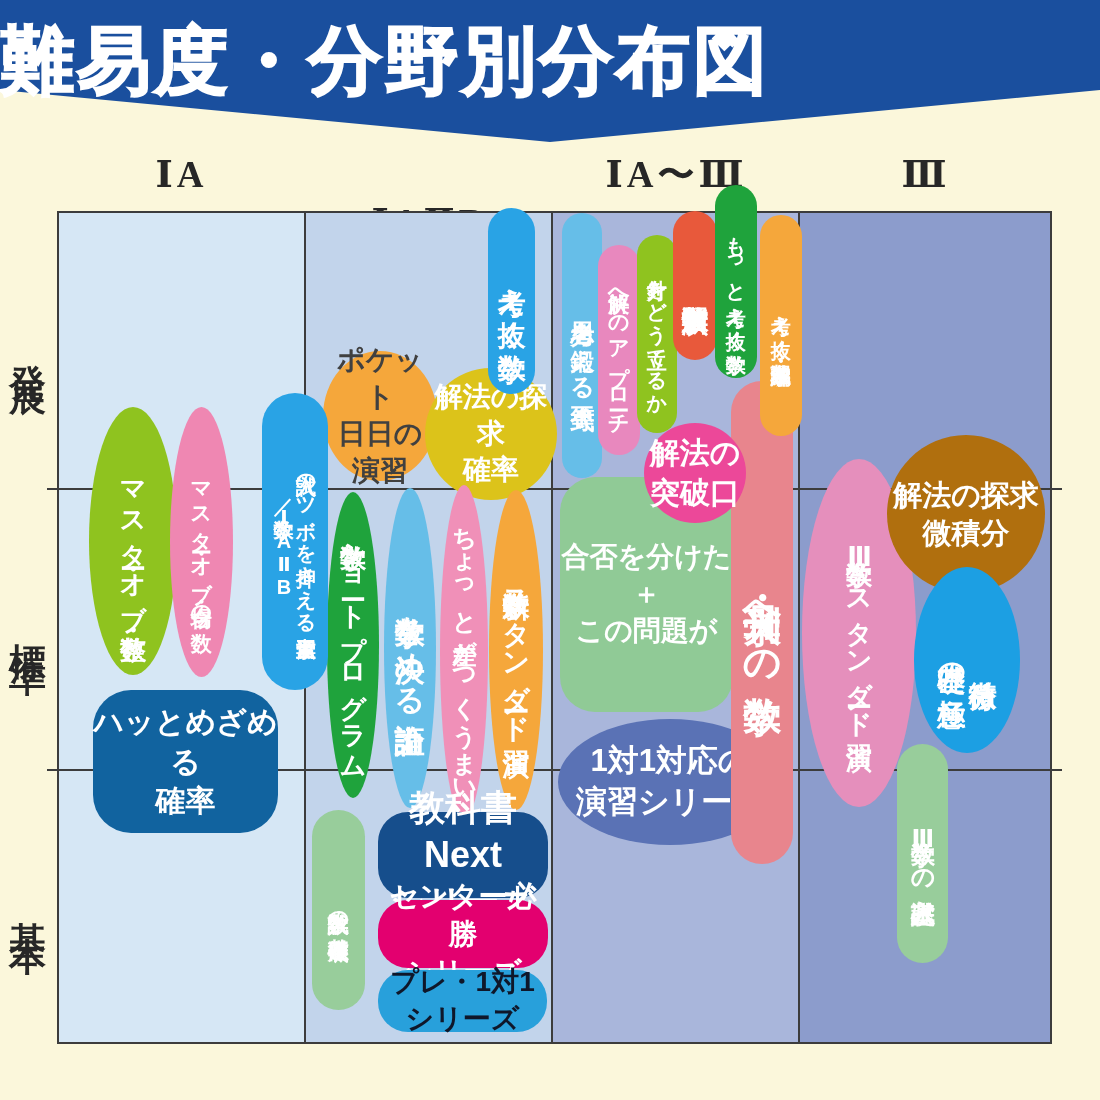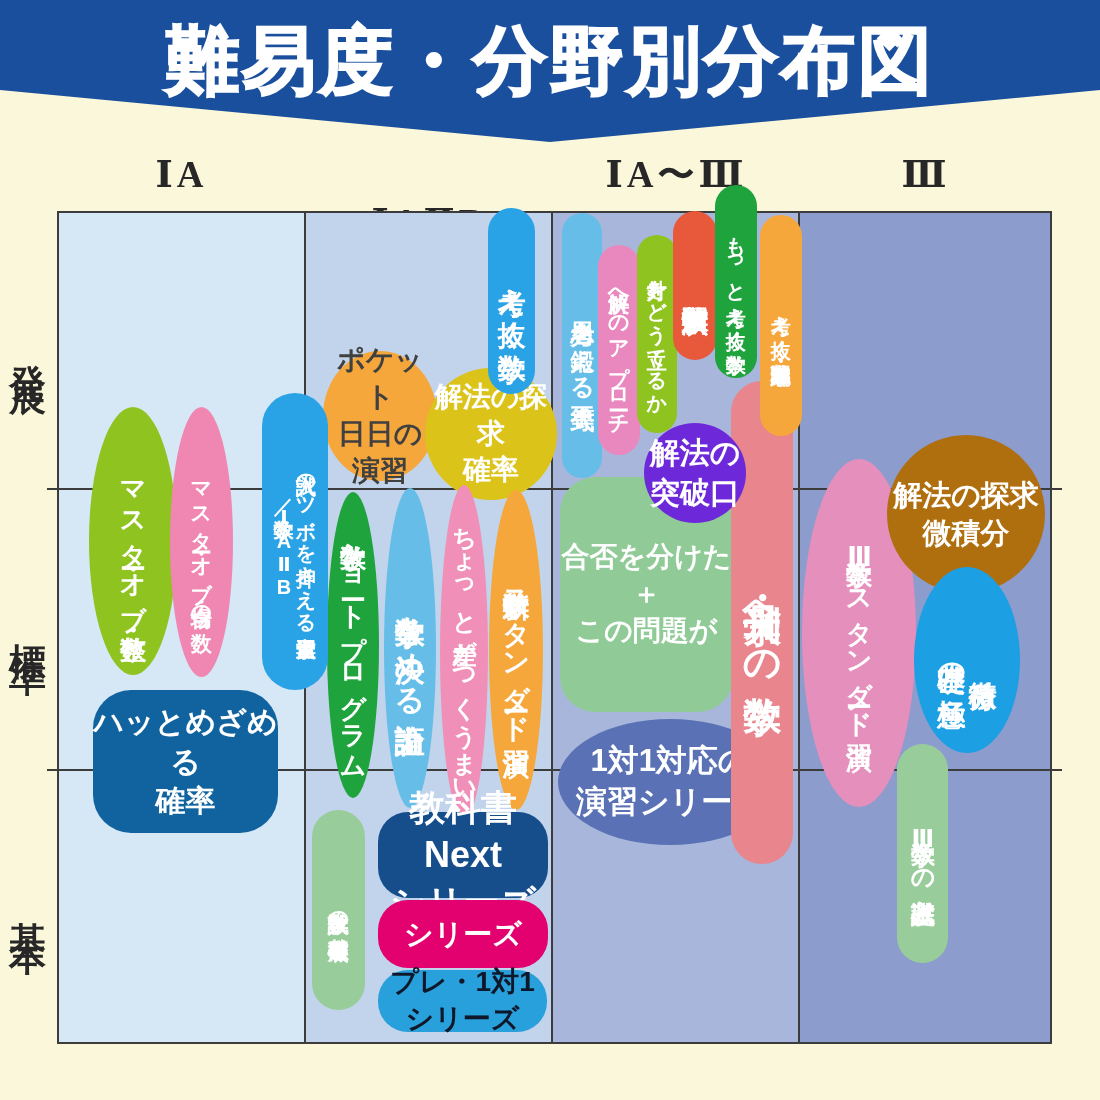--- a/index.html
+++ b/index.html
@@ -5,21 +5,21 @@
   html,body{margin:0;padding:0;}
   body{
     width:1100px;height:1100px;position:relative;overflow:hidden;
     background:#FBF7DB;
     font-family:"Liberation Sans","DejaVu Sans",sans-serif;
   }
   .abs{position:absolute;}
   
   #banner-svg{position:absolute;top:0;left:0;}
   .page-title{
-    position:absolute;top:12px;left:0;width:1100px;text-align:center;
+    position:absolute;top:12px;left:0;width:1100px;text-align:left;
     font-size:74px;font-weight:900;color:#fff;letter-spacing:3px;
     -webkit-text-stroke:2px #fff;
   }
   
   .grid-frame{
     position:absolute;left:57px;top:211px;width:995px;height:833px;
     border:2px solid #3c3c3c;box-sizing:border-box;
   }
   .grid-col{position:absolute;top:0;height:829px;}
   .v-line{position:absolute;top:0;width:2px;height:829px;background:#3c3c3c;}
@@ -141,20 +141,21 @@
       </div>
     </div>
     <div class="item" style="left: 378px; top: 812px; width: 170px; height: 86px; background: rgb(22, 78, 140); font-size: 36px; color: rgb(255, 255, 255); border-radius: 30px;">
       <div class="lbl-h">
         <div>教科書Next</div>
         <div>シリーズ</div>
       </div>
     </div>
     <div class="item" style="left: 378px; top: 900px; width: 170px; height: 68px; background: rgb(227, 0, 111); font-size: 29px; color: rgb(255, 255, 255); border-radius: 30px;">
       <div class="lbl-h">
+        <div>センター必勝</div>
         <div>シリーズ</div>
       </div>
     </div>
     <div class="item" style="left: 378px; top: 970px; width: 169px; height: 62px; background: rgb(40, 160, 219); font-size: 28px; color: #0f172a; border-radius: 30px;">
       <div class="lbl-h">
         <div>プレ・1対1</div>
         <div>シリーズ</div>
       </div>
     </div>
     <div class="item" style="left: 560px; top: 477px; width: 173px; height: 235px; background: rgb(144, 202, 150); font-size: 28px; color: rgb(255, 255, 255); border-radius: 35px;">
@@ -198,21 +199,21 @@
     <div class="item" style="left: 715px; top: 185px; width: 42px; height: 193px; background: rgb(31, 163, 60); font-size: 20px; color: rgb(255, 255, 255); border-radius: 21px;">
       <div class="lbl-v">
         <div>もっと考え抜く数学</div>
       </div>
     </div>
     <div class="item" style="left: 760px; top: 215px; width: 42px; height: 221px; background: rgb(245, 167, 59); font-size: 20px; color: rgb(255, 255, 255); border-radius: 21px;">
       <div class="lbl-v">
         <div>考え抜く数学・理系編</div>
       </div>
     </div>
-    <div class="item" style="left: 644px; top: 423px; width: 102px; height: 100px; background: #6d28d9; font-size: 30px; color: rgb(255, 255, 255); border-radius: 50%;">
+    <div class="item" style="left: 644px; top: 423px; width: 102px; height: 100px; background: #ec4899; font-size: 30px; color: rgb(255, 255, 255); border-radius: 50%;">
       <div class="lbl-h">
         <div>解法の</div>
         <div>突破口</div>
       </div>
     </div>
     <div class="item" style="left: 802px; top: 459px; width: 114px; height: 348px; background: rgb(229, 143, 188); font-size: 26px; color: rgb(255, 255, 255); border-radius: 50%;">
       <div class="lbl-v">
         <div>数学Ⅲスタンダード演習</div>
       </div>
     </div>

